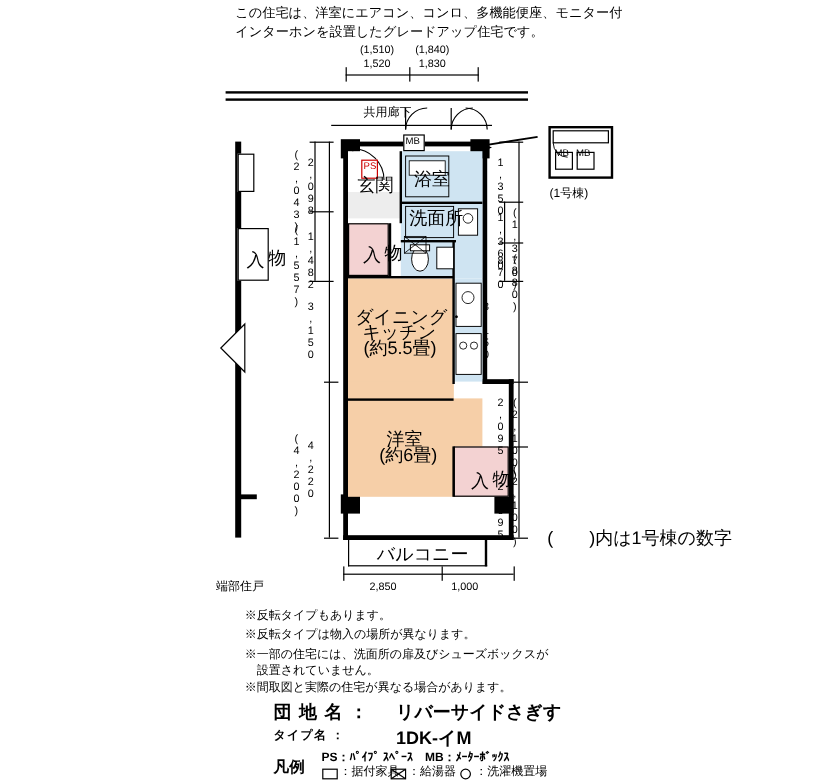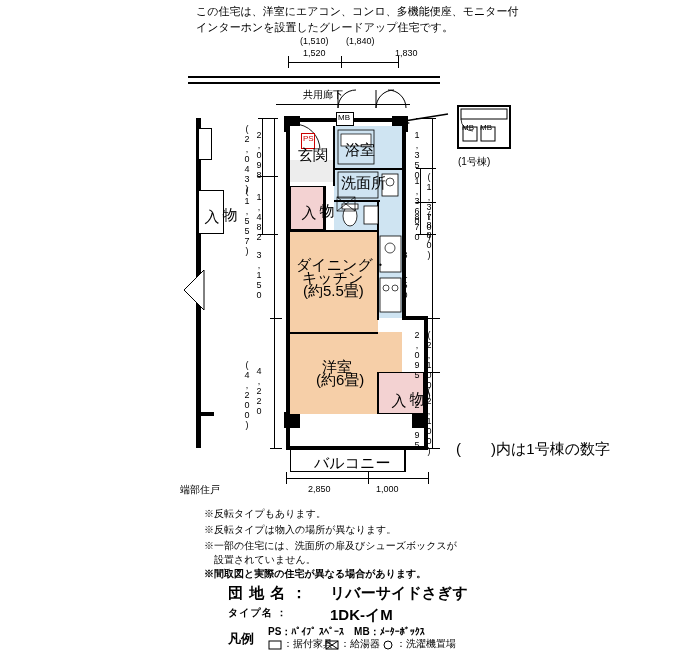--- a/index.html
+++ b/index.html
@@ -22,21 +22,21 @@
 </style>
 </head>
 <body>
 
 <div class="abs t" style="left:196px;top:4px;">この住宅は、洋室にエアコン、コンロ、多機能便座、モニター付</div>
 <div class="abs t" style="left:196px;top:20px;">インターホンを設置したグレードアップ住宅です。</div>
 
 <div class="abs dim" style="left:300px;top:36px;">(1,510)</div>
 <div class="abs dim" style="left:346px;top:36px;">(1,840)</div>
 <div class="abs dim" style="left:303px;top:48px;">1,520</div>
-<div class="abs dim" style="left:349px;top:48px;margin-left:46px;">1,830</div>
+<div class="abs dim" style="left:349px;top:48px;">1,830</div>
 
 <div class="line" style="left:288px;top:62px;width:111px;height:1px;"></div>
 <div class="line" style="left:288px;top:56px;width:1px;height:12px;"></div>
 <div class="line" style="left:341px;top:56px;width:1px;height:12px;"></div>
 <div class="line" style="left:398px;top:56px;width:1px;height:12px;"></div>
 
 <div class="line" style="left:188px;top:76px;width:252px;height:2px;"></div>
 <div class="line" style="left:188px;top:82px;width:252px;height:2px;"></div>
 
 <div class="abs t10" style="left:303px;top:88px;"></div>
@@ -216,21 +216,21 @@
 <div class="line" style="left:428px;top:472px;width:1px;height:12px;"></div>
 <div class="abs dim" style="left:308px;top:484px;">2,850</div>
 <div class="abs dim" style="left:376px;top:484px;">1,000</div>
 
 <div class="abs t9" style="left:408px;top:440px;margin-left:48px;">(　　)内は1号棟の数字</div>
 
 <div class="abs t10" style="left:204px;top:508px;">※反転タイプもあります。</div>
 <div class="abs t10" style="left:204px;top:524px;">※反転タイプは物入の場所が異なります。</div>
 <div class="abs t10" style="left:204px;top:540px;">※一部の住宅には、洗面所の扉及びシューズボックスが</div>
 <div class="abs t10" style="left:204px;top:554px;">　設置されていません。</div>
-<div class="abs t10" style="left:204px;top:568px;font-weight:bold;">※間取図と実際の住宅が異なる場合があります。</div>
+<div class="abs t10" style="left:204px;top:568px;">※間取図と実際の住宅が異なる場合があります。</div>
 
 <div class="abs bold" style="left:228px;top:584px;font-size:15px;letter-spacing:1px;">団 地 名 ：</div>
 <div class="abs bold" style="left:330px;top:584px;font-size:15px;">リバーサイドさぎす</div>
 <div class="abs bold" style="left:228px;top:606px;font-size:10px;letter-spacing:1px;text-align:right;">タイプ名 ：</div>
 <div class="abs bold" style="left:330px;top:606px;font-size:15px;">1DK-イM</div>
 
 <div class="abs bold" style="left:228px;top:630px;font-size:13px;">凡例</div>
 <div class="abs t10 bold" style="left:268px;top:626px;">PS：ﾊﾟｲﾌﾟ ｽﾍﾟｰｽ　MB：ﾒｰﾀｰﾎﾞｯｸｽ</div>
 
 <svg class="abs" style="left:268px;top:640px;" width="14" height="10" viewBox="0 0 14 10">

